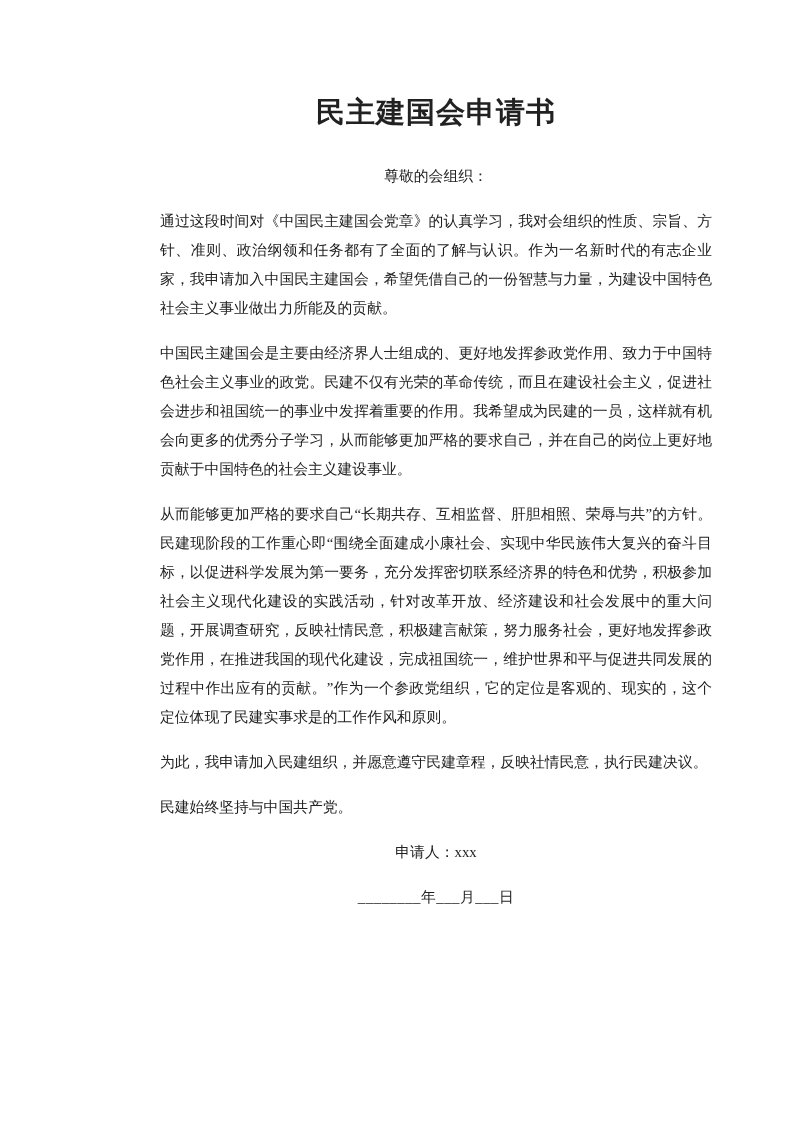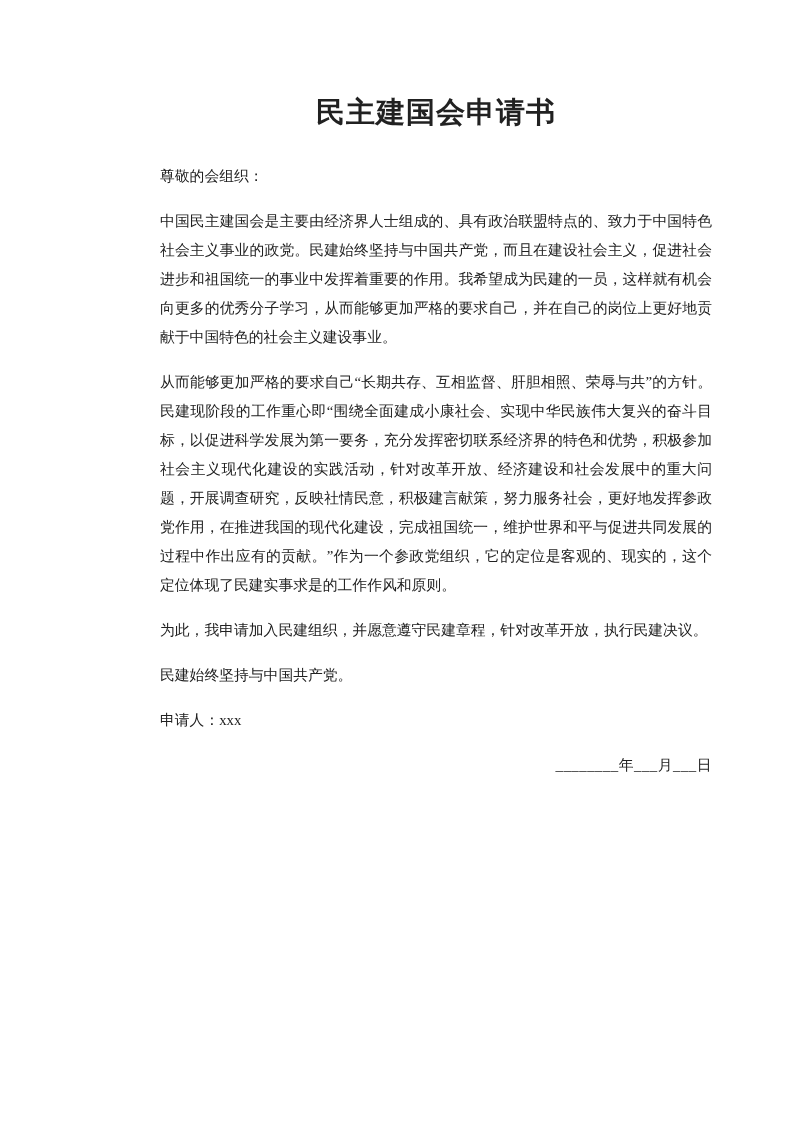--- a/index.html
+++ b/index.html
@@ -30,45 +30,46 @@
     letter-spacing: 1px;
   }
   .para {
     font-size: 14.8px;
     line-height: 29px;
     margin: 0 0 16px 0;
     text-align: justify;
     word-break: break-all;
   }
   .salutation {
-    text-align: left;
+    text-align: center;
   }
   .sig-line {
-    text-align: left;
+    text-align: center;
     font-family: Liberation Serif, serif;
   }
   .date-line {
-    text-align: right;
+    text-align: center;
     letter-spacing: 0.5px;
   }
 </style>
 </head>
 <body>
 
 <div class="page">
   <h1 class="doc-title">民主建国会申请书</h1>
 
   <p class="para salutation">尊敬的会组织：</p>
 
+  <p class="para">通过这段时间对《中国民主建国会党章》的认真学习，我对会组织的性质、宗旨、方针、准则、政治纲领和任务都有了全面的了解与认识。作为一名新时代的有志企业家，我申请加入中国民主建国会，希望凭借自己的一份智慧与力量，为建设中国特色社会主义事业做出力所能及的贡献。</p>
 
-  <p class="para">中国民主建国会是主要由经济界人士组成的、具有政治联盟特点的、致力于中国特色社会主义事业的政党。民建始终坚持与中国共产党，而且在建设社会主义，促进社会进步和祖国统一的事业中发挥着重要的作用。我希望成为民建的一员，这样就有机会向更多的优秀分子学习，从而能够更加严格的要求自己，并在自己的岗位上更好地贡献于中国特色的社会主义建设事业。</p>
+  <p class="para">中国民主建国会是主要由经济界人士组成的、更好地发挥参政党作用、致力于中国特色社会主义事业的政党。民建不仅有光荣的革命传统，而且在建设社会主义，促进社会进步和祖国统一的事业中发挥着重要的作用。我希望成为民建的一员，这样就有机会向更多的优秀分子学习，从而能够更加严格的要求自己，并在自己的岗位上更好地贡献于中国特色的社会主义建设事业。</p>
 
   <p class="para">从而能够更加严格的要求自己“长期共存、互相监督、肝胆相照、荣辱与共”的方针。民建现阶段的工作重心即“围绕全面建成小康社会、实现中华民族伟大复兴的奋斗目标，以促进科学发展为第一要务，充分发挥密切联系经济界的特色和优势，积极参加社会主义现代化建设的实践活动，针对改革开放、经济建设和社会发展中的重大问题，开展调查研究，反映社情民意，积极建言献策，努力服务社会，更好地发挥参政党作用，在推进我国的现代化建设，完成祖国统一，维护世界和平与促进共同发展的过程中作出应有的贡献。”作为一个参政党组织，它的定位是客观的、现实的，这个定位体现了民建实事求是的工作作风和原则。</p>
 
 
-  <p class="para">为此，我申请加入民建组织，并愿意遵守民建章程，针对改革开放，执行民建决议。</p>
+  <p class="para">为此，我申请加入民建组织，并愿意遵守民建章程，反映社情民意，执行民建决议。</p>
 
   <p class="para">民建始终坚持与中国共产党。</p>
 
   <p class="para sig-line">申请人：xxx</p>
 
   <p class="para date-line">________年___月___日</p>
 </div>
 
 </body></html>

